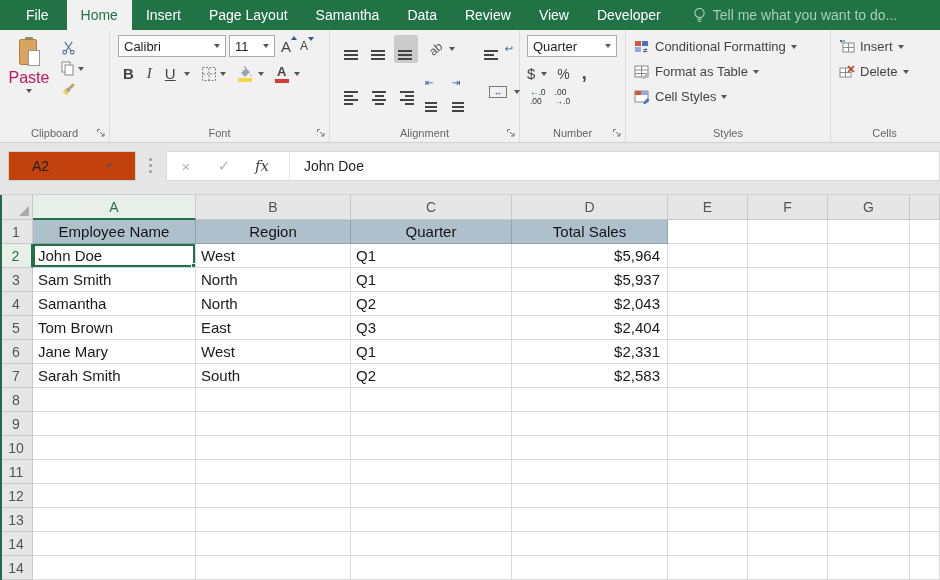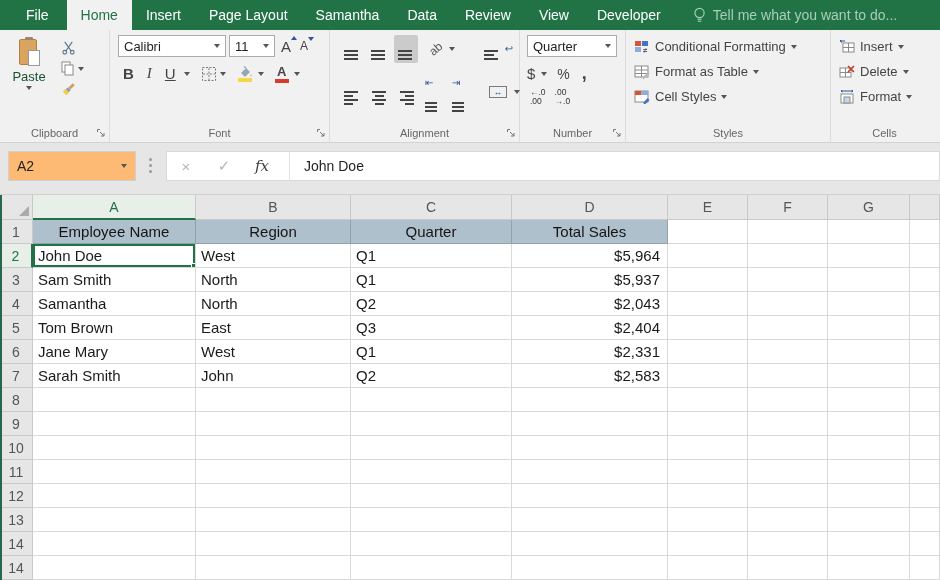--- a/index.html
+++ b/index.html
@@ -35,21 +35,21 @@
   
   .paste { width:46px; margin-left:6px; display:flex; flex-direction:column;
            align-items:center; gap:2px; padding-top:2px; }
   .paste-icon { width:24px; height:30px; position:relative; }
   .pi-board { position:absolute; left:2px; top:2px; right:4px; bottom:2px;
               background:#D9A45F; border:1px solid #B3803C; border-radius:2px; }
   .pi-clip  { position:absolute; top:0; left:8px; width:8px; height:5px;
               background:#8B8B8B; border-radius:1px; }
   .pi-paper { position:absolute; right:1px; bottom:1px; width:12px; height:16px;
               background:#fff; border:1px solid #9A9A9A; }
-  .paste span { font-size:13px; color:#14532d; }
+  .paste span { font-size:16px; color:#be185d; }
   .mini-col { display:flex; flex-direction:column; gap:4px; margin-left:9px;
               padding-top:4px; }
   .mini { display:flex; align-items:center; gap:3px; height:17px; }
 
   
   .fcol { display:flex; flex-direction:column; padding-left:8px; width:100%; }
   .frow { display:flex; align-items:center; gap:3px; }
   .combo { background:#fff; border:1px solid #ABABAB; height:22px;
            display:flex; align-items:center; font-size:13px; color:#222;
            padding:4px 5px; justify-content:space-between; }
@@ -87,22 +87,22 @@
 
   
   .srow { display:flex; align-items:center; gap:5px; height:25px;
           font-size:13px; color:#444; padding-left:8px; }
   .gridic { width:16px; height:14px; position:relative; flex:none; }
 
   
   .fbar { position:absolute; left:0; top:143px; width:940px; height:52px;
           background:#E6E6E6; border-bottom:1px solid #CFCFCF; }
   .namebox { position:absolute; left:8px; top:8px; width:128px; height:30px;
-             background:#fdba74; border:1px solid #D0D0D0; display:flex;
-             align-items:center; padding:0 8px; font-size:14px; color:#222;
+             background:#c2410c; border:1px solid #D0D0D0; display:flex;
+             align-items:center; padding:0 23px; font-size:14px; color:#222;
              justify-content:space-between; }
   .dots { position:absolute; left:149px; top:15px; display:flex;
           flex-direction:column; gap:3px; }
   .dots i { width:3px; height:3px; background:#9a9a9a; border-radius:50%; }
   .fxpanel { position:absolute; left:166px; top:8px; right:0; height:30px;
              background:#fff; border:1px solid #D9D9D9; display:flex;
              align-items:center; }
   .fxbtn { width:38px; text-align:center; font-size:15px; color:#B5B5B5; }
   .fxbtn.fx { color:#3f3f3f; font-style:italic; font-size:15px;
               font-family:"DejaVu Serif", serif; }
@@ -436,29 +436,20 @@
         <div class="srow">
           <svg class="gridic" viewBox="0 0 16 14">
             <rect x="1" y="3" width="11" height="9" fill="#fff" stroke="#8a8a8a"></rect>
             <line x1="1" y1="7.5" x2="12" y2="7.5" stroke="#8a8a8a"></line>
             <line x1="6.5" y1="3" x2="6.5" y2="12" stroke="#8a8a8a"></line>
             <path d="M9 1 L15 7 M15 1 L9 7" stroke="#C23B22" stroke-width="1.6" fill="none"></path>
           </svg>
           <span>Delete</span>
           <span class="caret"></span>
         </div>
-        <div class="srow">
-          <svg class="gridic" viewBox="0 0 16 14">
-            <path d="M2 1 H14 M2 1 L3.5 0 M2 1 L3.5 2 M14 1 L12.5 0 M14 1 L12.5 2" stroke="#2B579A" fill="none"></path>
-            <rect x="2" y="4" width="12" height="9" fill="#fff" stroke="#8a8a8a"></rect>
-            <rect x="5" y="7" width="6" height="6" fill="#C7D7EA" stroke="#8a8a8a"></rect>
-          </svg>
-          <span>Format</span>
-          <span class="caret"></span>
-        </div>
       </div>
       <div class="glabel">Cells</div>
     </div>
   </div>
 
   <div class="fbar">
     <div class="namebox">
       <span>A2</span>
       <span class="caret"></span>
     </div>
@@ -537,21 +528,21 @@
       <div class="cell">Jane Mary</div>
       <div class="cell">West</div>
       <div class="cell">Q1</div>
       <div class="cell num">$2,331</div>
       <div class="cell"></div>
       <div class="cell"></div>
       <div class="cell"></div>
       <div class="cell"></div>
       <div class="gh">7</div>
       <div class="cell">Sarah Smith</div>
-      <div class="cell">John</div>
+      <div class="cell">South</div>
       <div class="cell">Q2</div>
       <div class="cell num">$2,583</div>
       <div class="cell"></div>
       <div class="cell"></div>
       <div class="cell"></div>
       <div class="cell"></div>
       <div class="gh">8</div>
       <div class="cell"></div>
       <div class="cell"></div>
       <div class="cell"></div>

